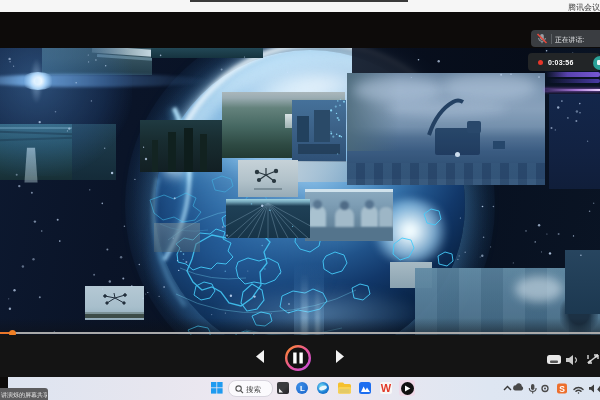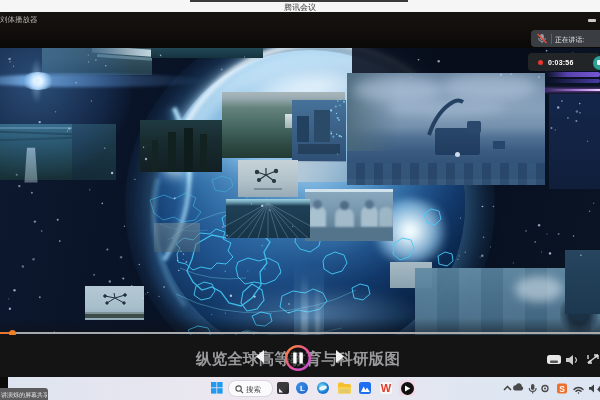--- a/index.html
+++ b/index.html
@@ -337,21 +337,20 @@
         <circle cx="567.9" cy="69.9" r="0.7" fill="#cfe4ff" opacity="0.95"></circle>
         <circle cx="587.6" cy="93.2" r="0.7" fill="#cfe4ff" opacity="0.5"></circle>
       </svg>
 </div>
 
 <div class="abs" style="left:0;top:331.5px;width:600px;height:2.5px;background:#a9a9a9"></div>
 <div class="abs" style="left:0;top:331.5px;width:9px;height:2.5px;background:#e8762a"></div>
 <div class="abs" style="left:8.5px;top:329.5px;width:7px;height:7px;border-radius:50%;background:#ef7f24"></div>
 
 <div class="abs" style="left:0;top:335px;width:600px;height:42px;background:#141414">
-  <div class="abs" style="left:196px;top:14px;width:220px;color:#9b9b9e;font-size:15.5px;font-weight:bold;letter-spacing:0.2px;white-space:nowrap">纵览全球高等教育与科研版图</div>
 
   <svg class="abs" style="left:248px;top:6px" width="104" height="32" viewBox="0 0 104 32">
     <path d="M16 9 L8 15.5 L16 22 Z" fill="#f2f2f2"></path>
     <path d="M88 9 L96 15.5 L88 22 Z" fill="#f2f2f2"></path>
     <circle cx="50" cy="17" r="11.8" fill="rgba(16,16,16,.55)" stroke="url(#pg)" stroke-width="2.4"></circle>
     <rect x="45.2" y="11.5" width="3.4" height="11" fill="#fff"></rect>
     <rect x="51.4" y="11.5" width="3.4" height="11" fill="#fff"></rect>
     <defs>
           <linearGradient id="pg" x1="0" y1="0" x2="1" y2="1">
       <stop offset="0" stop-color="#ff8c28"></stop>
@@ -366,25 +365,21 @@
     <rect x="10" y="7.5" width="8" height="2.5" rx="1" fill="#555"></rect>
     <path d="M26 5 h3 l4 -3 v10 l-4 -3 h-3 z" fill="#c9c9c9"></path>
     <path d="M35 4.5 q3 2.5 0 5" stroke="#c9c9c9" stroke-width="1.2" fill="none"></path>
     <path d="M48 10 L58 2 M48 2 v4 M48 10 h4 M58 2 h-4 M58 2 v4" stroke="#d9d9d9" stroke-width="1.4" fill="none"></path>
     <path d="M48 10 l3 -2.4 M58 2 l-3 2.4" stroke="#d9d9d9" stroke-width="2" fill="none"></path>
   </svg>
 </div>
 
 <div class="abs" style="left:0;top:0;width:600px;height:12px;background:#f6f6f6">
   <div class="abs" style="left:190px;top:0;width:218px;height:1.6px;background:#3a3a3a"></div>
-  <div class="abs" style="left:0;top:2px;width:600px;text-align:center;color:#3c3c3c;font-size:8px">腾讯会议</div>
-</div>
-<div class="abs" style="left:0;top:12px;width:600px;height:36px;background:linear-gradient(180deg,#16130f 0%,#110e0c 55%,#0a0908 100%)">
-  <div class="abs" style="left:0;top:3px;width:60px;color:#b9b4ae;font-size:7.5px;white-space:nowrap;overflow:hidden">刘体播放器</div>
-  <div class="abs" style="left:588px;top:7px;width:8px;height:3px;background:#cfcac4;border-radius:1px"></div>
+  <div class="abs" style="left:0;top:2px;width:600px;text-align:right;color:#3c3c3c;font-size:8px">腾讯会议</div>
 </div>
 
 <div class="abs" style="left:8px;top:377px;width:600px;height:34px;background:linear-gradient(90deg,#dde4f0 0%,#e7e6ef 25%,#f0e9f1 45%,#e7e7f0 62%,#dee6f2 80%,#dce5f1 100%)">
 
   <svg class="abs" style="left:203px;top:5px" width="12" height="12">
         <rect x="0" y="0" width="5.4" height="5.4" fill="#1e9bf0"></rect>
         <rect x="6.2" y="0" width="5.4" height="5.4" fill="#1e9bf0"></rect>
         <rect x="0" y="6.2" width="5.4" height="5.4" fill="#1e9bf0"></rect>
         <rect x="6.2" y="6.2" width="5.4" height="5.4" fill="#1e9bf0"></rect>
       </svg>

